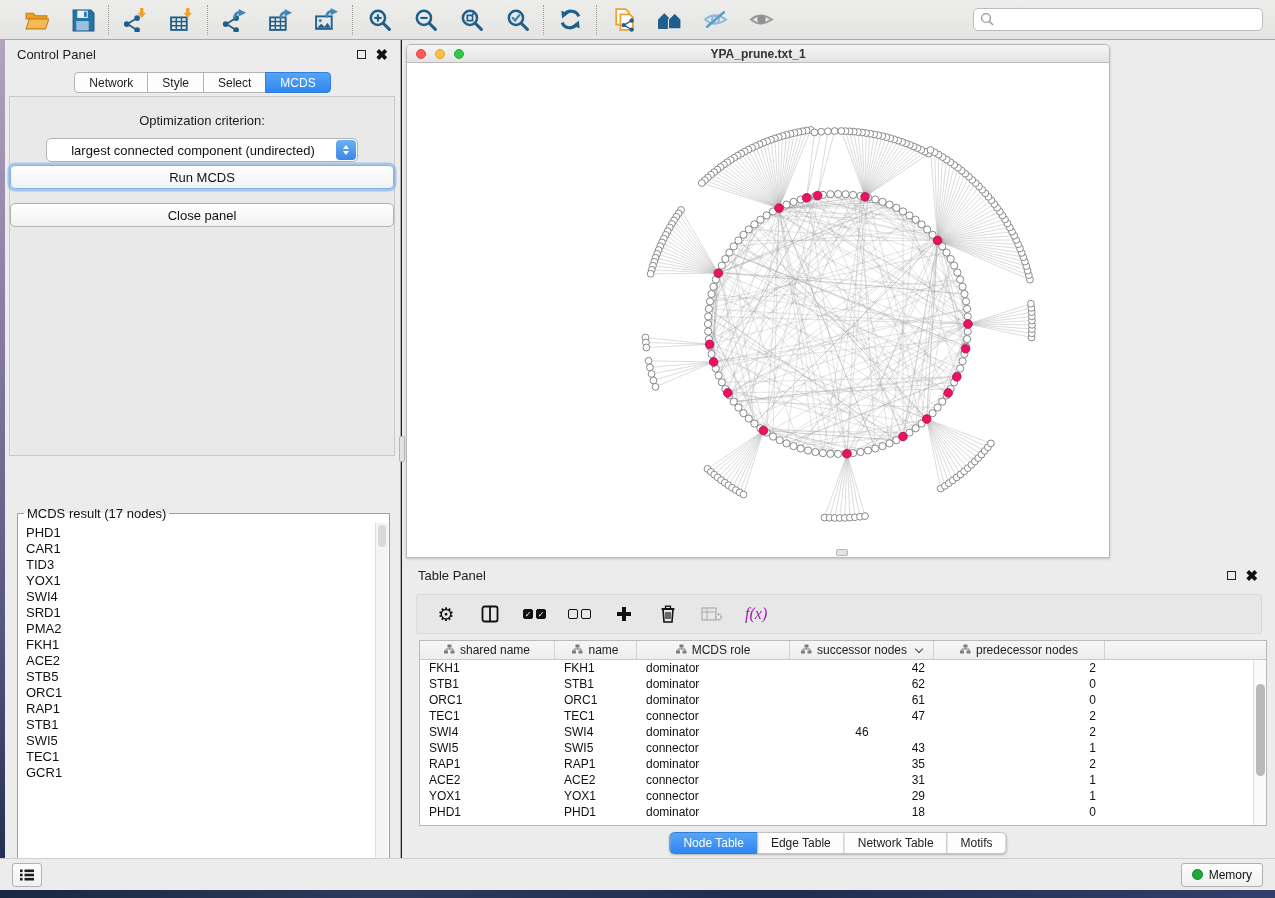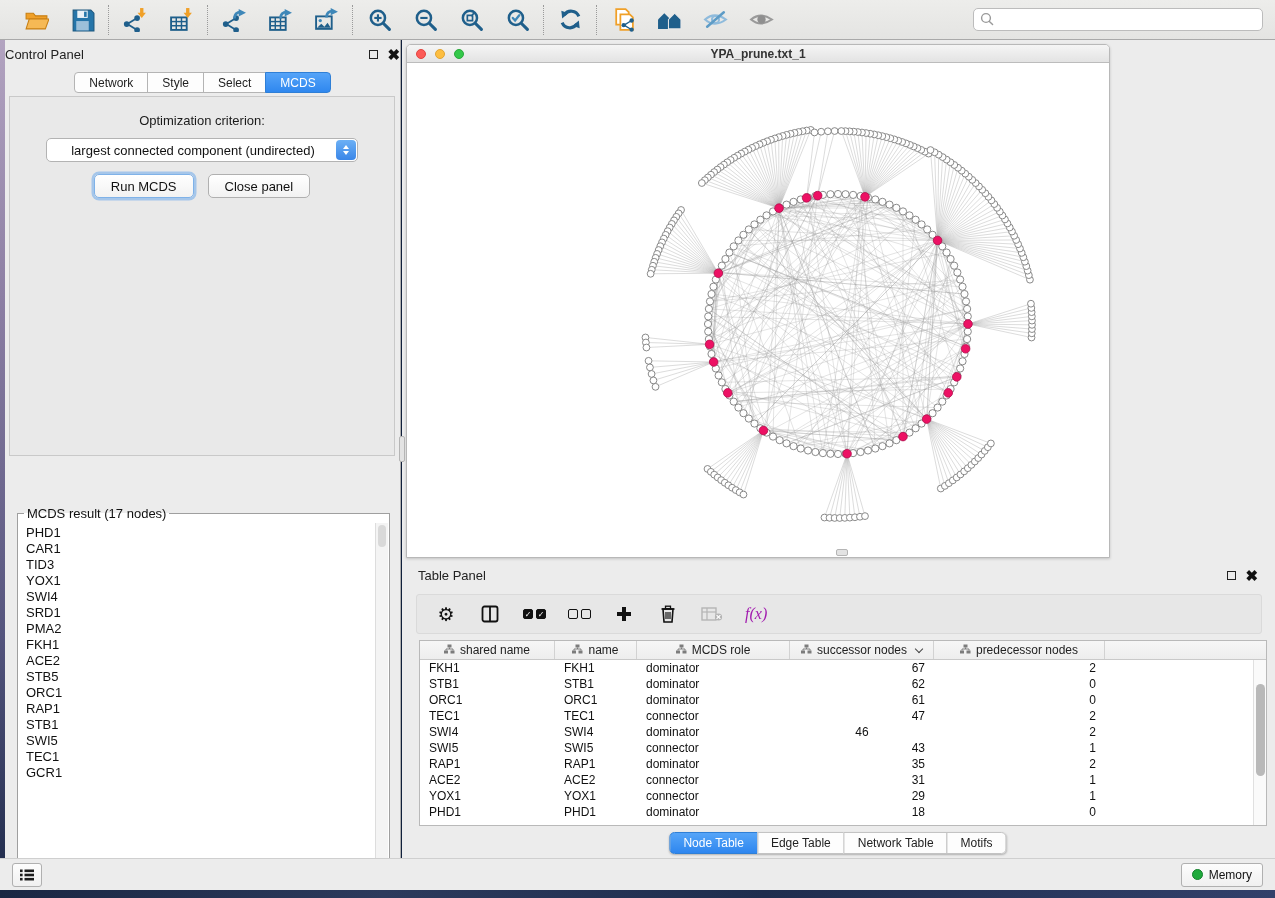--- a/index.html
+++ b/index.html
@@ -21,21 +21,21 @@
   .tsep { width:1px; height:30px; border-left:1px dotted #9a9a9a; }
   .tbtn { width:28px; height:28px; display:flex; align-items:center; justify-content:center; cursor:pointer; }
   .search-wrap { margin-left:auto; margin-right:12px; position:relative; }
   .search-input { width:290px; height:23px; border:1px solid #bcbcbc; border-radius:5px;
     background:#fff; padding:0 6px 0 26px; font-size:12px; outline:none; }
   .search-icon { position:absolute; left:7px; top:4px; }
 
   
   .control-panel { position:absolute; left:5px; top:40px; width:396px; height:818px;
     background:#ececec; border-right:1px solid #aeaeae; }
-  .panel-title-row { height:28px; display:flex; align-items:center; padding:0 0; }
+  .panel-title-row { height:28px; display:flex; align-items:center; padding:0 12px; }
   .panel-title { font-size:13px; color:#222; }
   .panel-title-icons { margin-left:auto; display:flex; align-items:center; gap:9px; }
   .float-icon { width:9px; height:9px; border:1.6px solid #222; display:inline-block; }
   .close-icon { font-size:15px; font-weight:bold; color:#111; line-height:1; cursor:pointer; }
 
   .cp-tabs { display:flex; justify-content:center; margin-top:4px; }
   .cp-tab { height:21px; padding:0 14px; font-size:12px; background:#fdfdfd; color:#222;
     border:1px solid #b4b4b4; margin-left:-1px; display:flex; align-items:center; cursor:pointer; }
   .cp-tab:first-child { border-radius:4px 0 0 4px; margin-left:0; }
   .cp-tab:last-child { border-radius:0 4px 4px 0; }
@@ -45,21 +45,21 @@
     background:#e9e9e9; border:1px solid #c9c9c9; }
   .opt-label { text-align:center; margin-top:16px; font-size:13px; color:#1a1a1a; }
   .dropdown { position:relative; margin:10px auto 0; width:312px; height:24px; background:#fff;
     border:1px solid #b3b3b3; border-radius:5px; display:flex; align-items:center; cursor:pointer; }
   .dropdown-value { flex:1; text-align:center; font-size:13px; color:#111; padding-right:18px; }
   .dropdown-stepper { position:absolute; right:1px; top:1px; width:20px; height:20px; border-radius:4px;
     background:linear-gradient(180deg,#6cb0f5,#3a86e8); display:flex; flex-direction:column;
     align-items:center; justify-content:center; gap:2px; }
   .arrow-up { width:0; height:0; border-left:3.5px solid transparent; border-right:3.5px solid transparent; border-bottom:4px solid #fff; }
   .arrow-down { width:0; height:0; border-left:3.5px solid transparent; border-right:3.5px solid transparent; border-top:4px solid #fff; }
-  .btn-row { display:flex; justify-content:center; gap:14px; margin-top:12px; }
+  .btn-row { display:flex; justify-content:center; gap:14px; margin-top:3px;flex-direction:column; }
   .push-btn { height:24px; padding:0 16px; font-size:13px; color:#111; background:linear-gradient(180deg,#ffffff,#f2f2f2);
     border:1px solid #b0b0b0; border-radius:5px; cursor:pointer; font-family:inherit; }
   .push-btn.focused { border:1px solid #7fb2e8; box-shadow:0 0 0 2.5px rgba(110,170,235,.55); }
 
   .result-group { position:absolute; left:12px; top:466px; width:373px; height:372px;
     border:1px solid #9f9f9f; background:#fff; }
   .result-group legend { font-size:13px; color:#111; margin-left:6px; padding:0 3px; background:transparent; }
   .result-list { position:absolute; left:1px; top:2px; right:14px; bottom:1px; background:#fff;
     font-size:13px; color:#111; padding:2px 0 0 7px; line-height:16px; overflow:hidden; }
   .result-scroll { position:absolute; right:1px; top:2px; width:13px; bottom:1px;
@@ -1249,21 +1249,21 @@
                 </svg></span>
               <span>predecessor nodes</span>
             </div>
             <div class="th th-filler"></div>
           </div>
         <div class="tbody" id="tp-body">
             <div class="tr">
               <div class="td" style="width: 135px;">FKH1</div>
               <div class="td" style="width: 82px;">FKH1</div>
               <div class="td" style="width: 153px;">dominator</div>
-              <div class="td num" style="width: 144px;">67</div>
+              <div class="td num" style="width: 144px;">42</div>
               <div class="td num" style="width: 171px;">2</div>
             </div>
             <div class="tr">
               <div class="td" style="width: 135px;">STB1</div>
               <div class="td" style="width: 82px;">STB1</div>
               <div class="td" style="width: 153px;">dominator</div>
               <div class="td num" style="width: 144px;">62</div>
               <div class="td num" style="width: 171px;">0</div>
             </div>
             <div class="tr">

